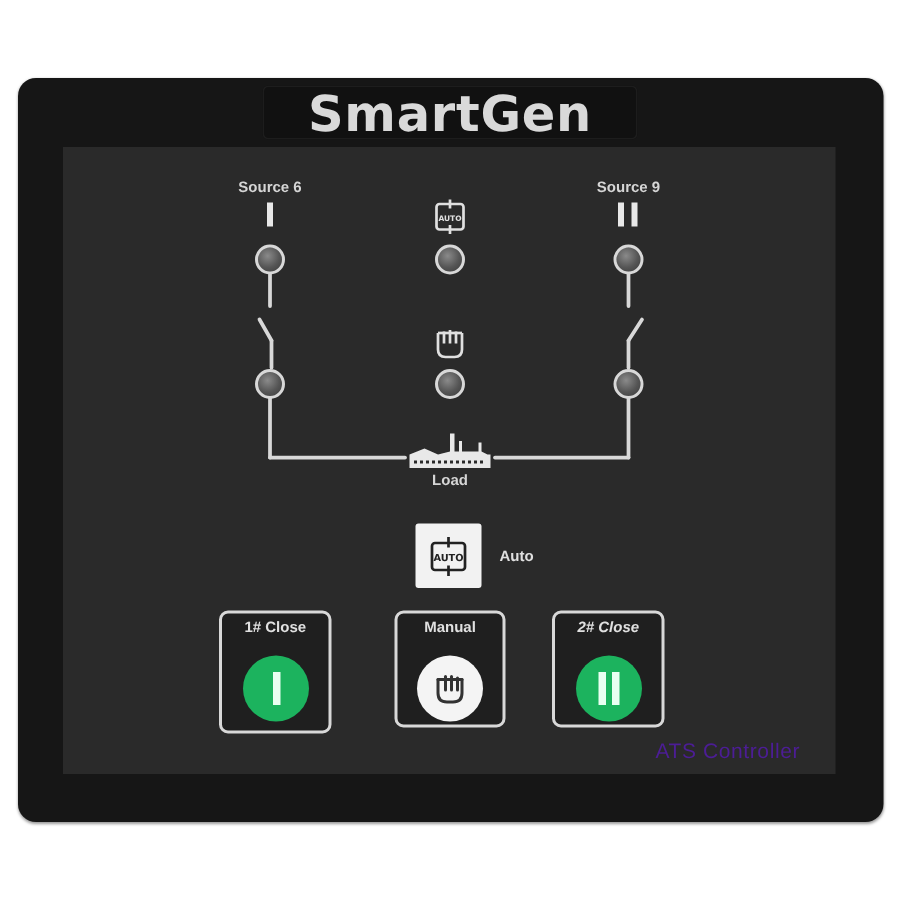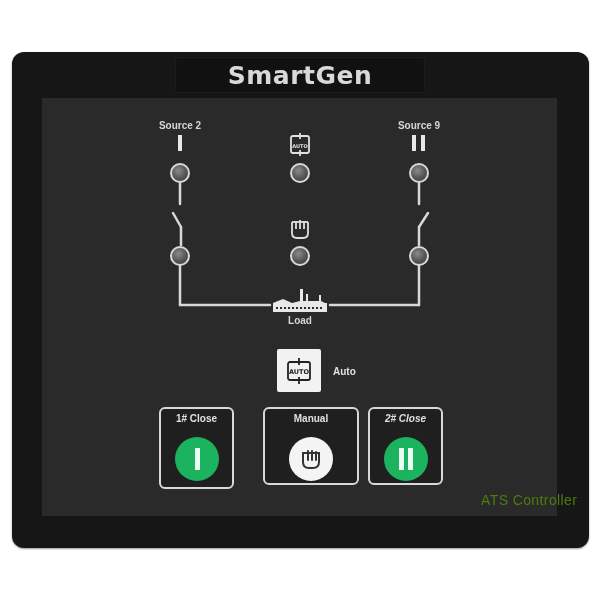--- a/index.html
+++ b/index.html
@@ -13,21 +13,21 @@
     background: #161616; border-radius: 12px;
     box-shadow: 0 1px 2px rgba(0,0,0,0.4);
   }
   .logo-plate {
     position: absolute; left: 175px; top: 57px; width: 250px; height: 36px;
     background: #111111; border-radius: 4px;
     box-shadow: inset 0 0 0 1px #1d1d1d;
     display: flex; align-items: center; justify-content: center;
   }
   .logo-text {
-    color: #d9d9d9; font-weight: bold; font-size: 25px; letter-spacing: 0.5px;
+    color: #d9d9d9; font-weight: bold; font-size: 33px; letter-spacing: 0.5px;
     font-family: "DejaVu Sans", sans-serif;
   }
   .panel {
     position: absolute; left: 42px; top: 98px; width: 515px; height: 418px;
     background: #2a2a2a;
   }
   .lbl { position: absolute; color: #d5d5d5; font-size: 10px; font-weight: bold; white-space: nowrap; }
   .lbl-center { transform: translateX(-50%); }
   svg.diagram { position: absolute; left: 0; top: 0; width: 600px; height: 600px; pointer-events: none; }
   .led {
@@ -50,21 +50,21 @@
     display: flex; align-items: center; justify-content: center;
   }
   .green { background: #1cb35e; }
   .white { background: #f4f4f4; }
   .auto-box {
     position: absolute; left: 277px; top: 349px; width: 44px; height: 43px;
     background: #f2f2f2; border-radius: 2px; cursor: pointer;
     display: flex; align-items: center; justify-content: center;
   }
   .auto-label { position: absolute; left: 333px; top: 366px; color: #e0e0e0; font-size: 10px; font-weight: bold; }
-  .ats-label { position: absolute; left: 437px; top: 492px; color: #4d7c0f; font-size: 14px; letter-spacing: 0.4px; margin-left: 44px; }
+  .ats-label { position: absolute; left: 437px; top: 492px; color: #4c1d95; font-size: 14px; letter-spacing: 0.4px; }
 </style>
 </head>
 <body>
 
 <div class="frame"></div>
 
 <div class="logo-plate">
   <span class="logo-text">SmartGen</span>
 </div>
 
@@ -123,21 +123,21 @@
       <rect x="296" y="307" width="2" height="2"></rect>
     <rect x="300" y="307" width="2" height="2"></rect>
       <rect x="304" y="307" width="2" height="2"></rect>
     <rect x="308" y="307" width="2" height="2"></rect>
       <rect x="312" y="307" width="2" height="2"></rect>
     <rect x="316" y="307" width="2" height="2"></rect>
       <rect x="320" y="307" width="2" height="2"></rect>
   </g>
 </svg>
 
-<span class="lbl lbl-center" style="left:180px; top:120px;">Source 2</span>
+<span class="lbl lbl-center" style="left:180px; top:120px;">Source 6</span>
 <span class="lbl lbl-center" style="left:419px; top:120px;">Source 9</span>
 <span class="lbl lbl-center" style="left:300px; top:315px;text-align:center;">Load</span>
 
 <div class="led" style="left:180px; top:173px;"></div>
 <div class="led" style="left:300px; top:173px;"></div>
 <div class="led" style="left:419px; top:173px;"></div>
 <div class="led" style="left:180px; top:256px;"></div>
 <div class="led" style="left:300px; top:256px;"></div>
 <div class="led" style="left:419px; top:256px;"></div>
 
@@ -146,30 +146,30 @@
     <g stroke="#222" stroke-width="1.8" fill="none">
       <rect x="4" y="5" width="22" height="18" rx="2"></rect>
       <line x1="15" y1="1" x2="15" y2="8"></line>
       <line x1="15" y1="20" x2="15" y2="27"></line>
     </g>
     <text x="15" y="17" font-size="6.5" fill="#222" text-anchor="middle" font-family="DejaVu Sans, sans-serif" font-weight="bold">AUTO</text>
   </svg>
 </div>
 <span class="auto-label">Auto</span>
 
-<div class="btn-box" style="left:159px; top:407px; width:75px; height:82px;">
+<div class="btn-box" style="left:146px; top:407px; width:75px; height:82px;">
   <div class="btn-title">1# Close</div>
   <div class="btn-circle green">
     <svg width="20" height="26" viewBox="0 0 20 26">
       <rect x="8" y="2" width="5" height="22" fill="#e9fff1"></rect>
     </svg>
   </div>
 </div>
 
-<div class="btn-box" style="left:263px; top:407px; width:96px; height:78px;">
+<div class="btn-box" style="left:263px; top:407px; width:74px; height:78px;">
   <div class="btn-title">Manual</div>
   <div class="btn-circle white">
     <svg width="24" height="24" viewBox="0 0 24 24">
       <g stroke="#333" stroke-width="2" fill="none" stroke-linejoin="round" stroke-linecap="round">
         <path d="M4 6 V15 Q4 21 10 21 H14 Q20 21 20 15 V6"></path>
         <line x1="4" y1="6" x2="20" y2="6"></line>
         <line x1="9" y1="4" x2="9" y2="13"></line>
         <line x1="13" y1="4" x2="13" y2="13"></line>
         <line x1="17" y1="5" x2="17" y2="13"></line>
       </g>

